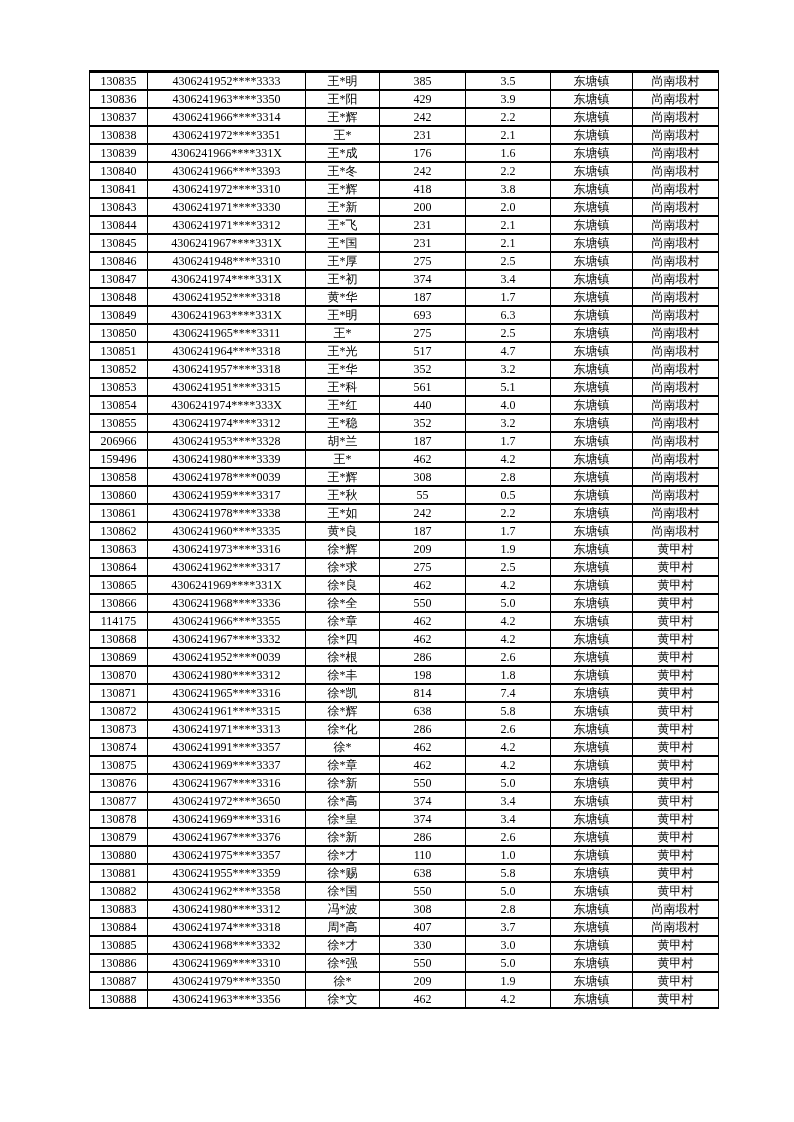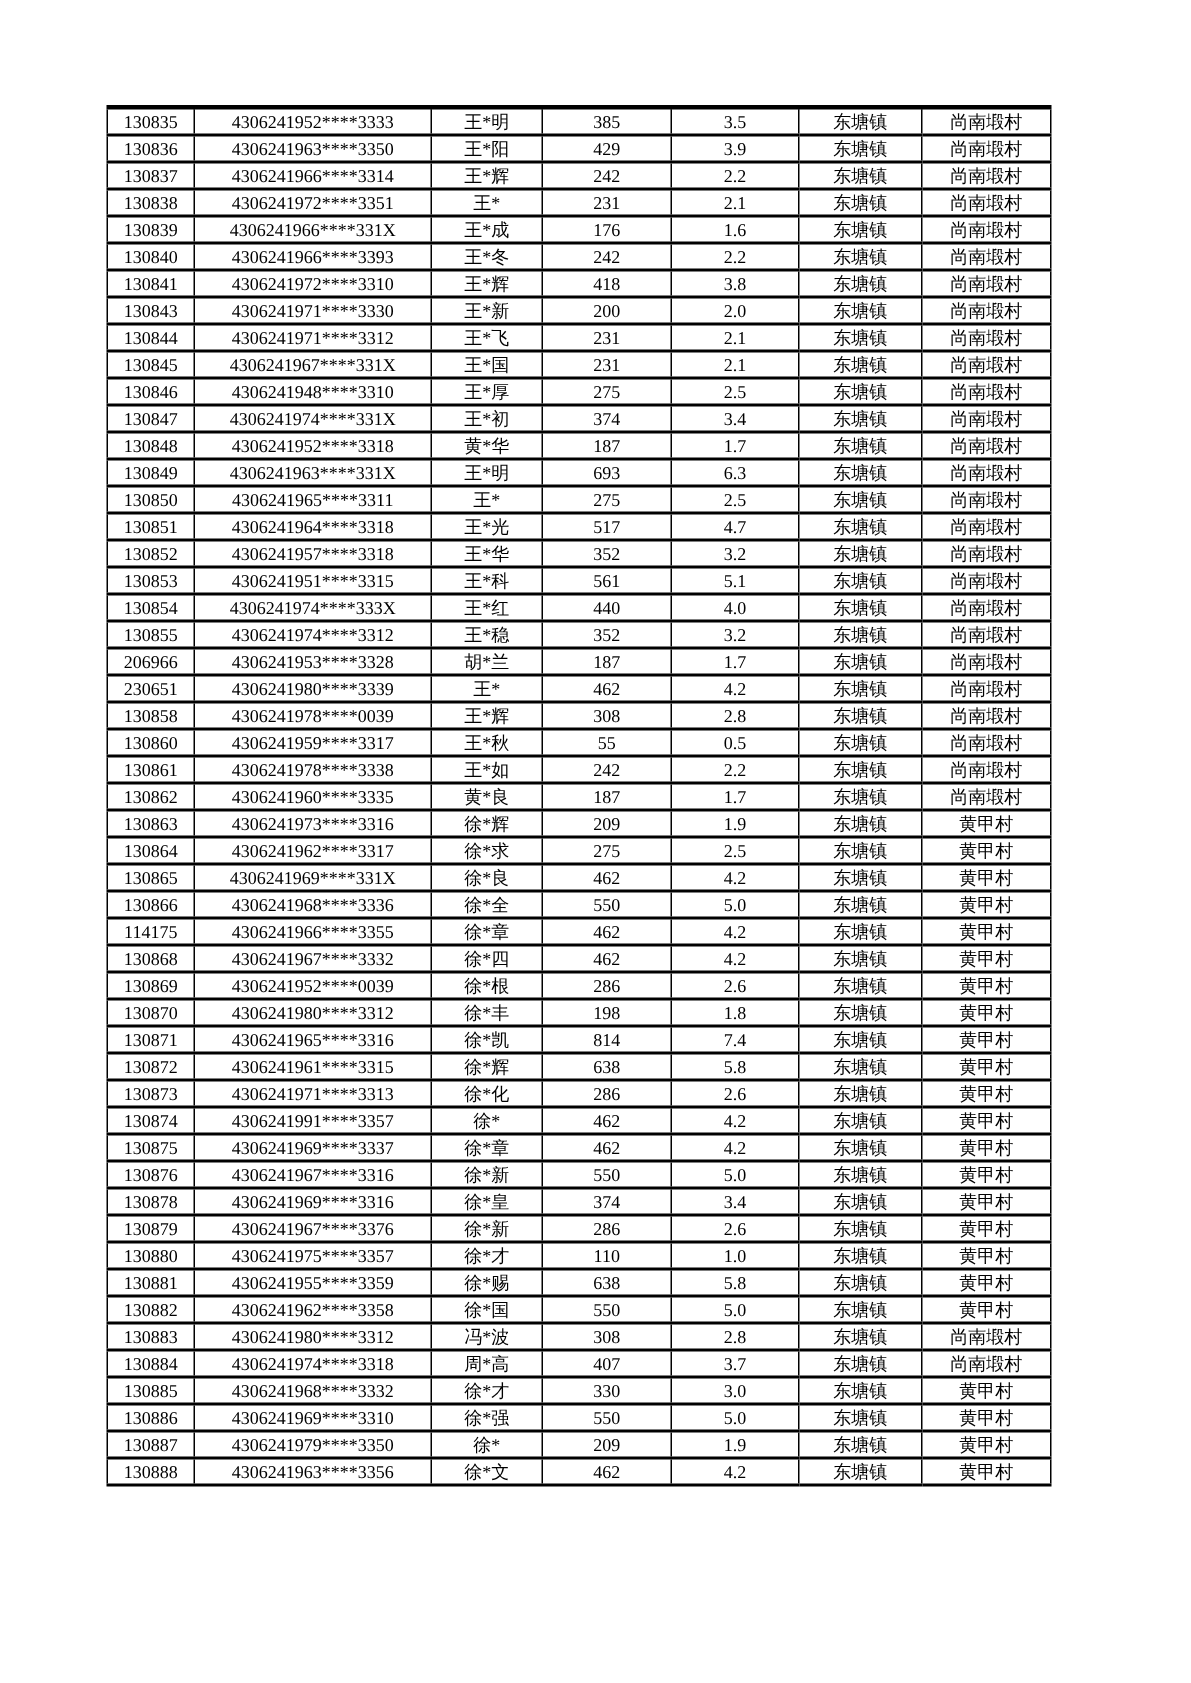--- a/index.html
+++ b/index.html
@@ -11,21 +11,21 @@
     position: relative;
     width: 794px;
     height: 1122px;
     background: #ffffff;
     font-family: "Liberation Serif", "DejaVu Serif", serif;
     color: #000000;
     overflow: hidden;
   }
   table.data-table {
     position: absolute;
-    left: 71px;
+    left: 89px;
     top: 70px;
     width: 629px;
     border-collapse: collapse;
     table-layout: fixed;
     border-top: 3px solid #000000;
   }
   table.data-table td {
     border-left: 1px solid #000000;
     border-right: 1px solid #000000;
     border-top: 2px solid #000000;
@@ -239,21 +239,21 @@
         <tr>
           <td>206966</td>
           <td>4306241953****3328</td>
           <td>胡*兰</td>
           <td>187</td>
           <td>1.7</td>
           <td>东塘镇</td>
           <td>尚南塅村</td>
         </tr>
         <tr>
-          <td>230651</td>
+          <td>159496</td>
           <td>4306241980****3339</td>
           <td>王*</td>
           <td>462</td>
           <td>4.2</td>
           <td>东塘镇</td>
           <td>尚南塅村</td>
         </tr>
         <tr>
           <td>130858</td>
           <td>4306241978****0039</td>
@@ -410,20 +410,29 @@
         <tr>
           <td>130876</td>
           <td>4306241967****3316</td>
           <td>徐*新</td>
           <td>550</td>
           <td>5.0</td>
           <td>东塘镇</td>
           <td>黄甲村</td>
         </tr>
         <tr>
+          <td>130877</td>
+          <td>4306241972****3650</td>
+          <td>徐*高</td>
+          <td>374</td>
+          <td>3.4</td>
+          <td>东塘镇</td>
+          <td>黄甲村</td>
+        </tr>
+        <tr>
           <td>130878</td>
           <td>4306241969****3316</td>
           <td>徐*皇</td>
           <td>374</td>
           <td>3.4</td>
           <td>东塘镇</td>
           <td>黄甲村</td>
         </tr>
         <tr>
           <td>130879</td>

